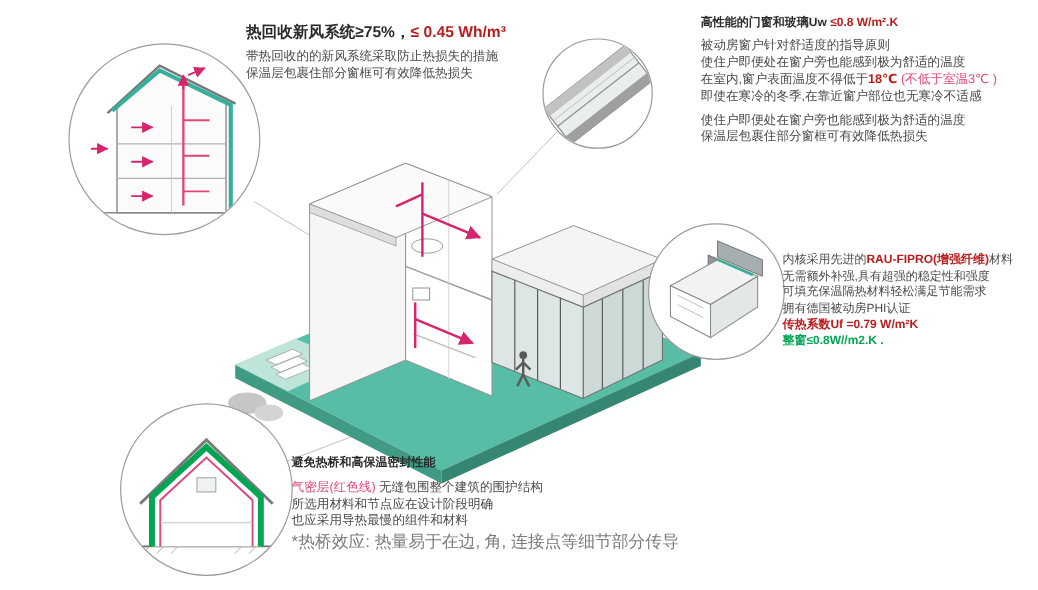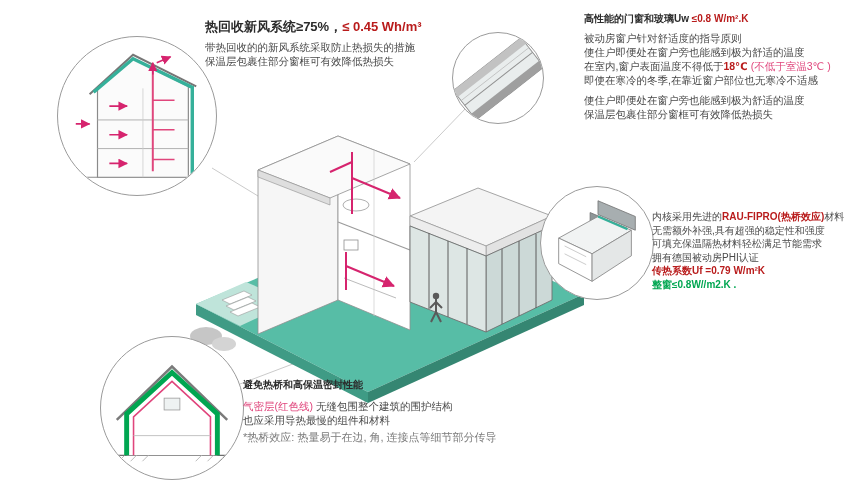--- a/index.html
+++ b/index.html
@@ -23,21 +23,21 @@
   .body-line{font-size:10.5px;line-height:14px;color:#4a4a4a;}
   .body-line-sm{font-size:10px;line-height:13.5px;color:#4a4a4a;}
   .teal-b{color:#b91c1c;font-weight:bold;}
   .green-b{color:#00a651;font-weight:bold;}
   .pink{color:#e0457c;}
   .pink-b{color:#e0457c;text-align:right;}
   .mt4{margin-top:4px;}
   .mt5{margin-top:5px;}
   .mt6{margin-top:6px;}
   .mt7{margin-top:7px;}
-  .footnote{font-size:11px;color:#7b7b7b;line-height:11px;}
+  .footnote{font-size:14px;color:#7b7b7b;line-height:11px;}
   .hrv-text{left:205px;top:18px;}
   .window-text{left:584px;top:12px;}
   .profile-text{left:652px;top:210px;}
   .thermal-text{left:243px;top:378px;}
 </style>
 </head>
 <body>
 
 <div class="canvas">
 
@@ -189,31 +189,32 @@
     <div class="body-line">
       <span>在室内,窗户表面温度不得低于</span><span class="teal-b">18℃</span><span class="pink"> (不低于室温3℃ )</span>
     </div>
     <div class="body-line">即使在寒冷的冬季,在靠近窗户部位也无寒冷不适感</div>
     <div class="body-line mt6">使住户即便处在窗户旁也能感到极为舒适的温度</div>
     <div class="body-line">保温层包裹住部分窗框可有效降低热损失</div>
   </div>
 
   <div class="tblock profile-text">
     <div class="body-line-sm">
-      <span>内核采用先进的</span><span class="teal-b">RAU-FIPRO(热桥效应)</span><span>材料</span>
+      <span>内核采用先进的</span><span class="teal-b">RAU-FIPRO(增强纤维)</span><span>材料</span>
     </div>
     <div class="body-line-sm">无需额外补强,具有超强的稳定性和强度</div>
     <div class="body-line-sm">可填充保温隔热材料轻松满足节能需求</div>
     <div class="body-line-sm">拥有德国被动房PHI认证</div>
     <div class="body-line-sm teal-b">传热系数Uf =0.79 W/m²K</div>
     <div class="body-line-sm green-b">整窗≤0.8W//m2.K .</div>
   </div>
 
   <div class="tblock thermal-text">
     <div class="title-sm">避免热桥和高保温密封性能</div>
     <div class="body-line mt7">
       <span class="pink-b">气密层(红色线)</span><span> 无缝包围整个建筑的围护结构</span>
     </div>
+    <div class="body-line">所选用材料和节点应在设计阶段明确</div>
     <div class="body-line">也应采用导热最慢的组件和材料</div>
     <div class="footnote mt5">*热桥效应: 热量易于在边, 角, 连接点等细节部分传导</div>
   </div>
 
 </div>
 
 </body></html>

